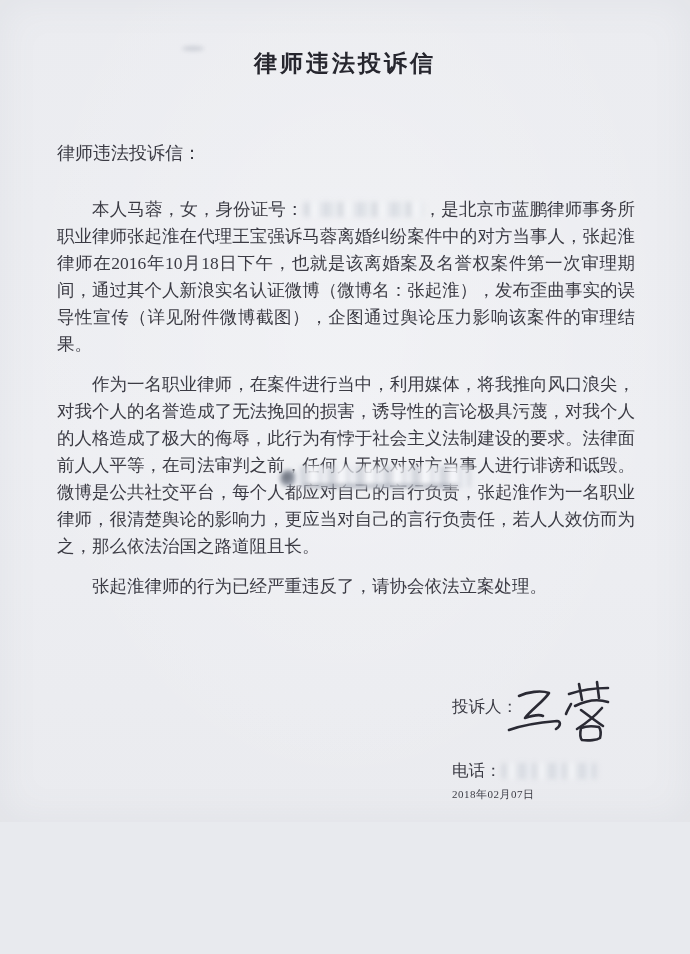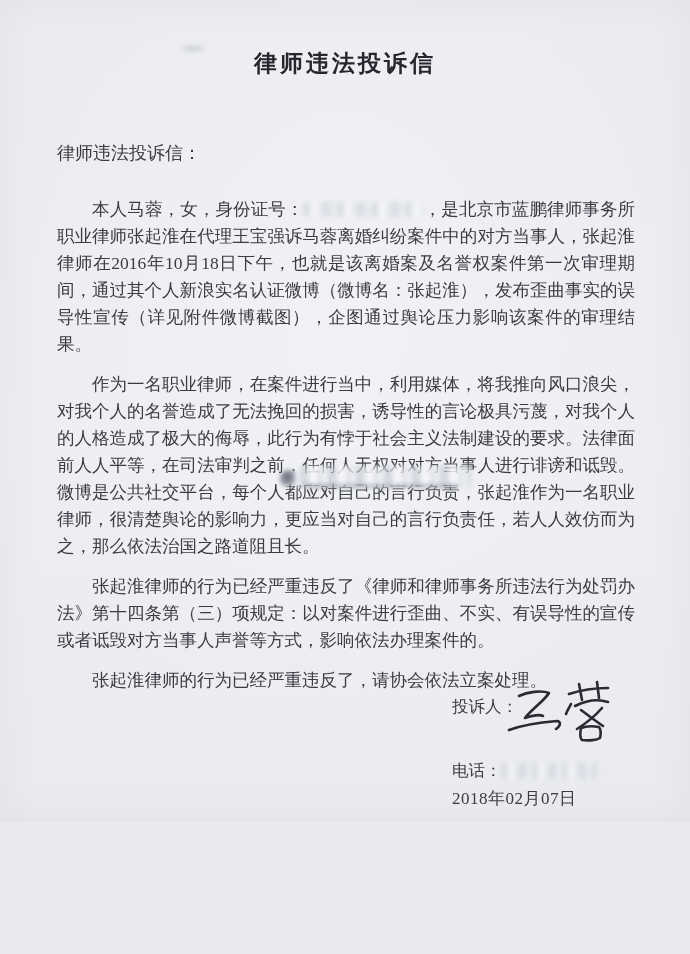--- a/index.html
+++ b/index.html
@@ -129,21 +129,21 @@
     border-radius: 2px;
   }
   .closing-row {
     position: absolute;
     left: 452px;
     font-size: 16.5px;
     color: #3b3b44;
   }
   .row-signer { top: 696px; text-align: right; }
   .row-phone  { top: 760px; }
-  .row-date   { top: 787px; font-size: 17px; letter-spacing: 0.5px; }
+  .row-date   { top: 787px; font-size: 11px; letter-spacing: 0.5px; }
   .signature-svg {
     position: absolute;
     left: 505px;
     top: 680px;
     z-index: 2;
   }
 </style>
 </head>
 <body>
 
@@ -151,21 +151,20 @@
 
   <div class="title-smudge"></div>
 
   <h1 class="title">律师违法投诉信</h1>
 
   <div class="salutation">律师违法投诉信：</div>
 
   <div class="body-text">
     <p><span>本人马蓉，女，身份证号：</span><span class="inline-redaction"></span><span>，是北京市蓝鹏律师事务所职业律师张起淮在代理王宝强诉马蓉离婚纠纷案件中的对方当事人，张起淮律师在2016年10月18日下午，也就是该离婚案及名誉权案件第一次审理期间，通过其个人新浪实名认证微博（微博名：张起淮），发布歪曲事实的误导性宣传（详见附件微博截图），企图通过舆论压力影响该案件的审理结果。</span></p>
     <p>作为一名职业律师，在案件进行当中，利用媒体，将我推向风口浪尖，对我个人的名誉造成了无法挽回的损害，诱导性的言论极具污蔑，对我个人的人格造成了极大的侮辱，此行为有悖于社会主义法制建设的要求。法律面前人人平等，在司法审判之前，任何人无权对对方当事人进行诽谤和诋毁。微博是公共社交平台，每个人都应对自己的言行负责，张起淮作为一名职业律师，很清楚舆论的影响力，更应当对自己的言行负责任，若人人效仿而为之，那么依法治国之路道阻且长。</p>
-    <p>张起淮律师的行为已经严重违反了《律师和律师事务所违法行为处罚办法》第十四条第（三）项规定：以对案件进行歪曲、不实、有误导性的宣传或者诋毁对方当事人声誉等方式，影响依法办理案件的。</p>
     <p>张起淮律师的行为已经严重违反了，请协会依法立案处理。</p>
   </div>
 
   <div class="watermark-blur">
     <div class="blob"></div>
     <div class="smear"></div>
     <div class="streak"></div>
   </div>
 
   <div class="closing-row row-signer">

